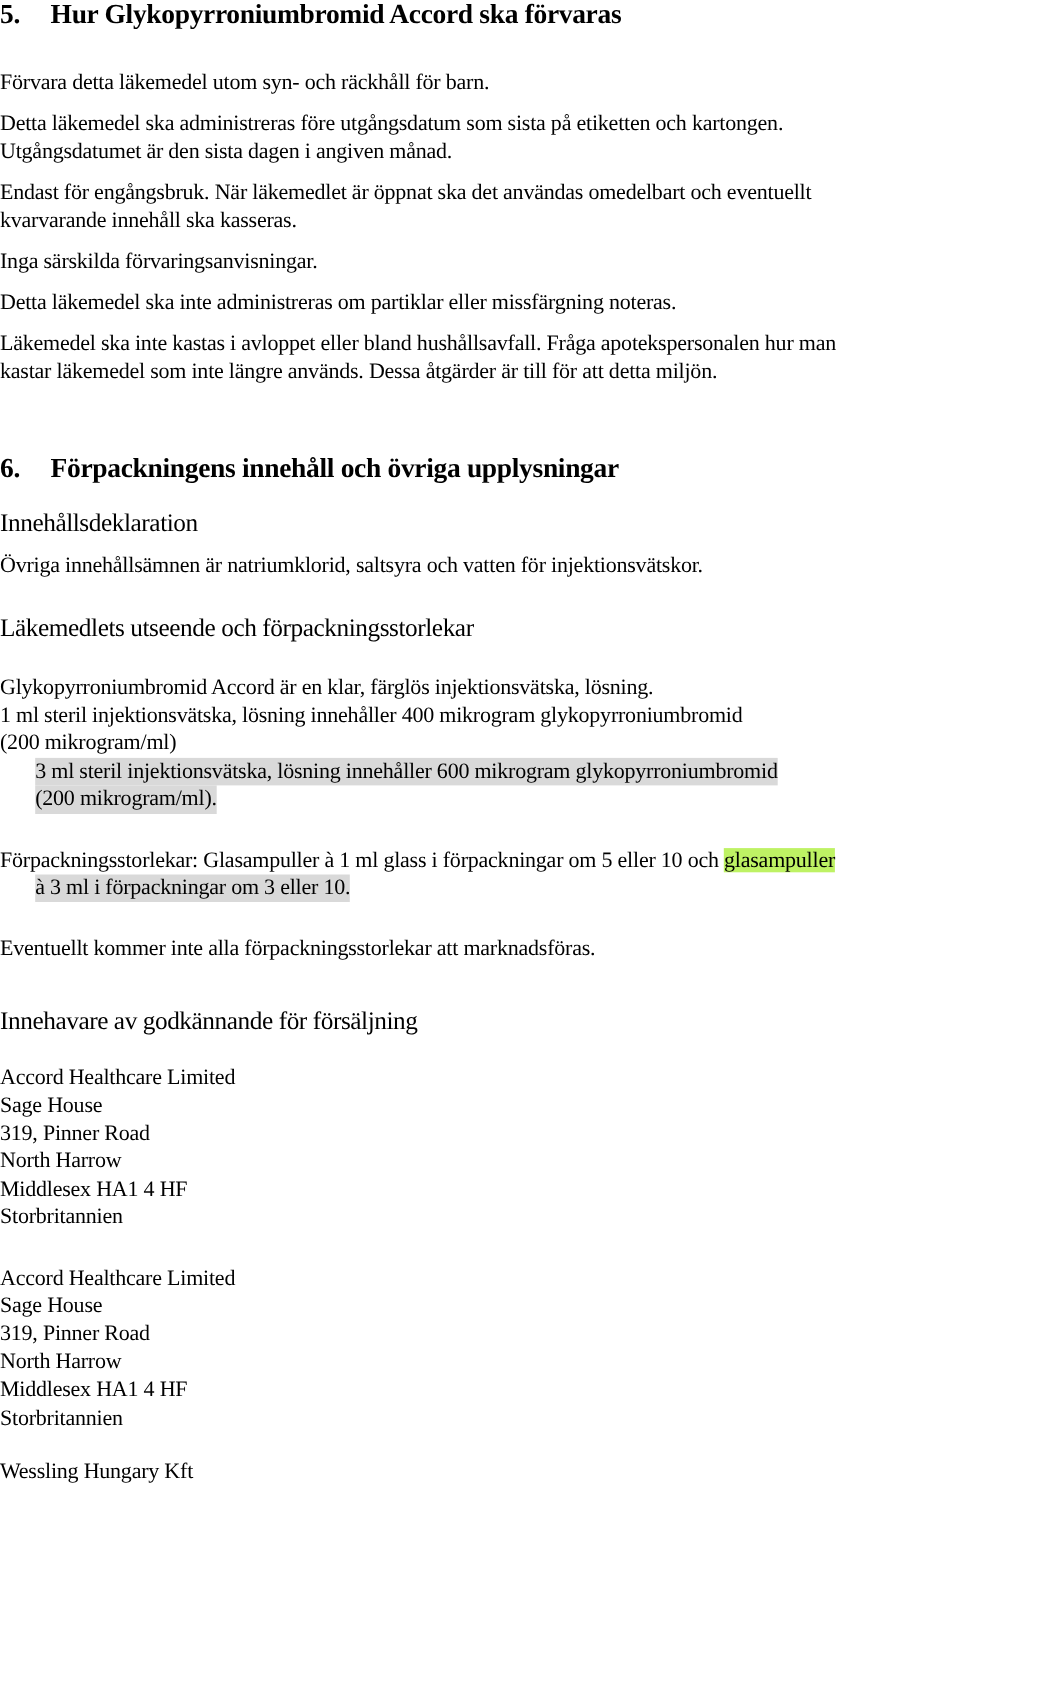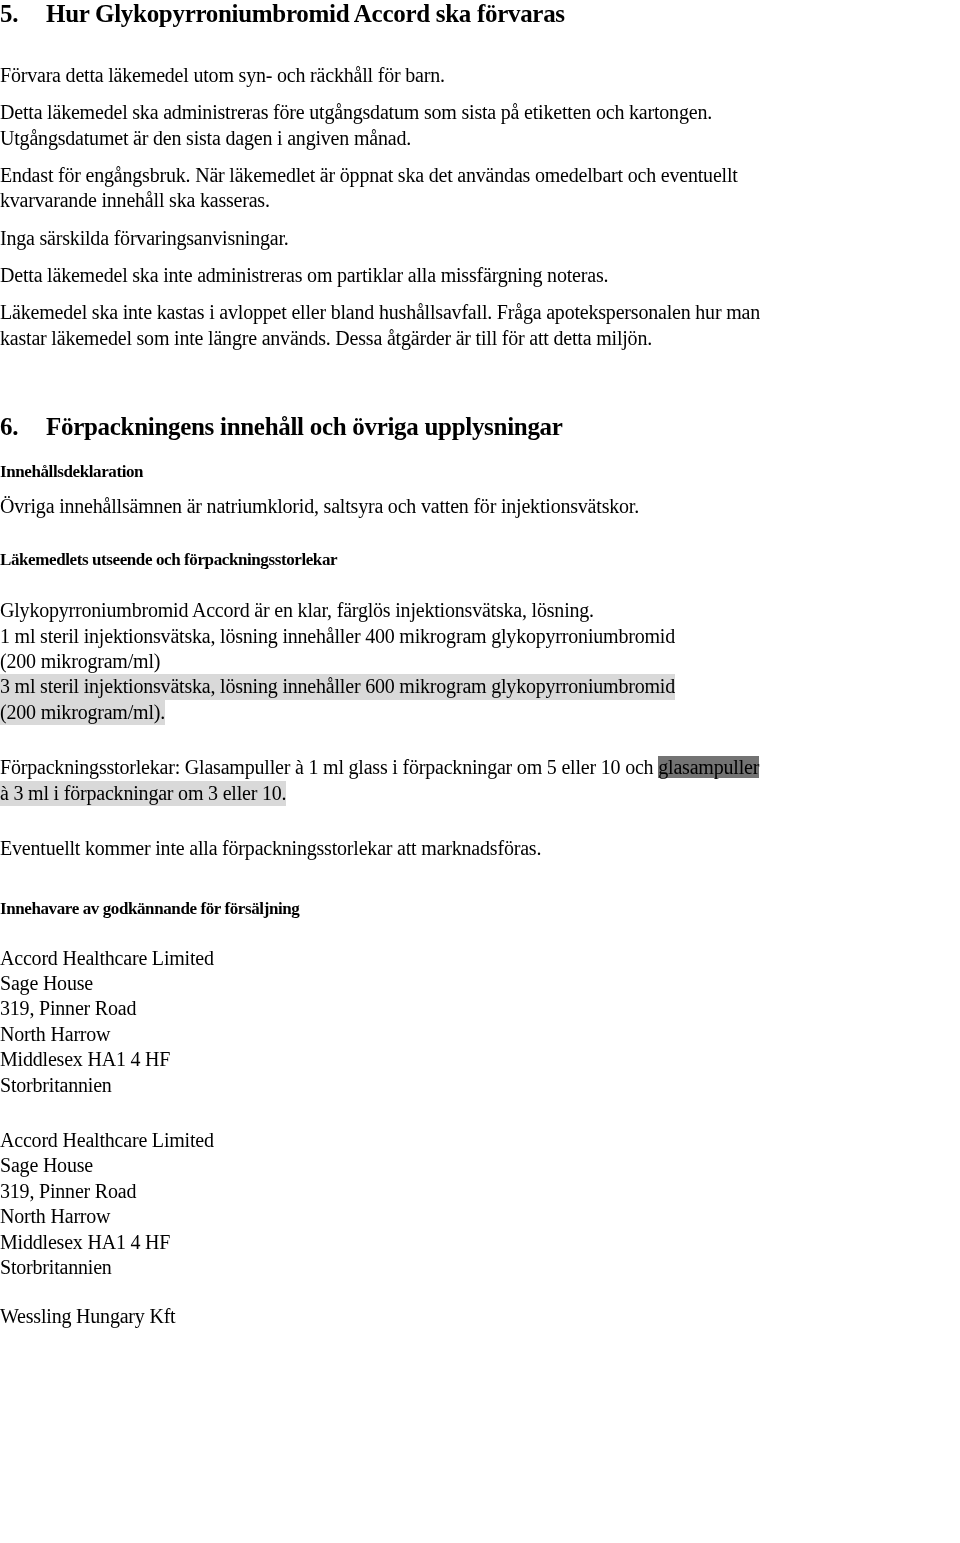--- a/index.html
+++ b/index.html
@@ -35,46 +35,47 @@
   .sec-heading .num {
     width: 46px;
     flex: 0 0 46px;
   }
   .sec-heading .htext {
     flex: 1 1 auto;
   }
 
   
   .sub-heading {
-    font-weight: bold;
-    font-size: 17px;
+    font-weight: normal;
+    font-size: 23px;
     letter-spacing: -0.4px;
     line-height: 1.2;
   }
 
   
   .para {
     font-size: 20px;
     line-height: 1.27;
     letter-spacing: -0.2px;
   }
   .para .ln {
     display: block;
     white-space: pre-wrap;
   }
 
   
   .hl {
-    background: #737373;
+    background: #bef264;
     box-decoration-break: clone;
     -webkit-box-decoration-break: clone;
   }
   .hl-block {
     background: #d9d9d9;
     display: inline-block;
+    margin-left: 32px;
   }
 
   .spacer-sm { height: 12px; }
   .spacer-md { height: 20px; }
   .spacer-lg { height: 34px; }
 </style>
 </head>
 <body>
 
 <div class="page">
@@ -107,21 +108,21 @@
 
     <div class="spacer-sm"></div>
 
     <div class="para">
       <span class="ln">Inga särskilda förvaringsanvisningar.</span>
     </div>
 
     <div class="spacer-sm"></div>
 
     <div class="para">
-      <span class="ln">Detta läkemedel ska inte administreras om partiklar alla missfärgning noteras.</span>
+      <span class="ln">Detta läkemedel ska inte administreras om partiklar eller missfärgning noteras.</span>
     </div>
 
     <div class="spacer-sm"></div>
 
     <div class="para">
       <span class="ln">Läkemedel ska inte kastas i avloppet eller bland hushållsavfall. Fråga apotekspersonalen hur man</span>
       <span class="ln">kastar läkemedel som inte längre används. Dessa åtgärder är till för att detta miljön.</span>
     </div>
 
     <div style="height:62px"></div>

